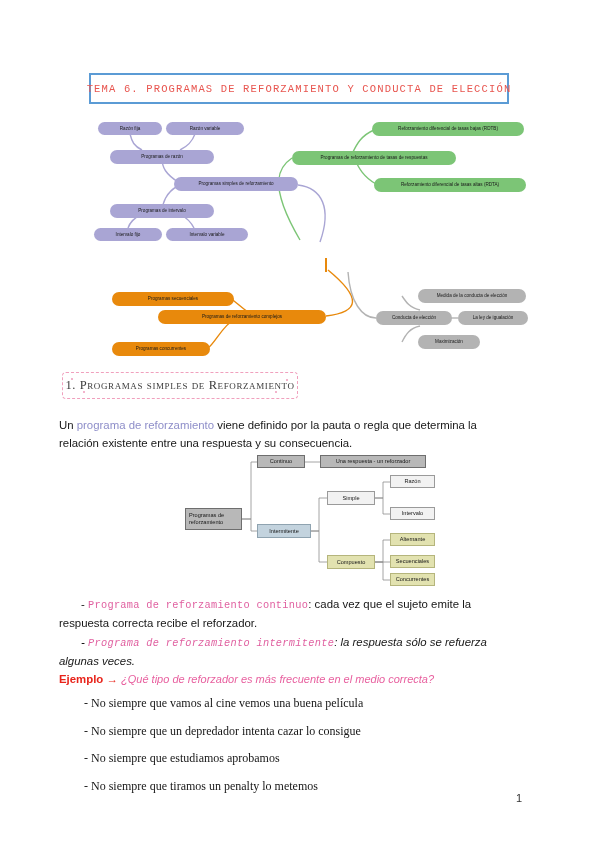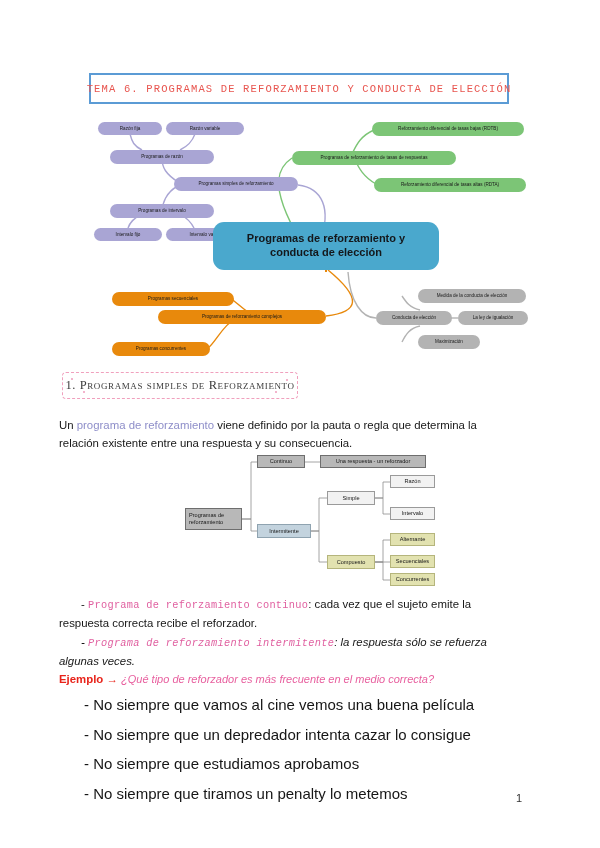--- a/index.html
+++ b/index.html
@@ -122,22 +122,23 @@
     letter-spacing: 0.3px;
   }
   .red-bold { color: #e8231a; font-weight: bold; }
   .pink-ital {
     color: #e8609f;
     font-style: italic;
     font-size: 11px;
   }
   .bullets {
     position: absolute;
-    font-size: 15px;
+    font-size: 12px;
     color: #161616;
+    font-family: Liberation Serif, serif;
   }
   .bullets div { margin-bottom: 12.5px; }
 
   
   .tree {
     position: absolute;
     left: 185px; top: 452px;
     width: 250px; height: 132px;
   }
   .tree-svg { position: absolute; left: 0; top: 0; width: 250px; height: 132px; }
@@ -209,21 +210,20 @@
     <div class="node n-purple" style="left:40px; top:38px; width:104px; height:14px;">Programas de razón</div>
     <div class="node n-purple" style="left:104px; top:65px; width:124px; height:14px;">Programas simples de reforzamiento</div>
     <div class="node n-purple" style="left:40px; top:92px; width:104px; height:14px;">Programas de intervalo</div>
     <div class="node n-purple" style="left:24px; top:116px; width:68px; height:13px;">Intervalo fijo</div>
     <div class="node n-purple" style="left:96px; top:116px; width:82px; height:13px;">Intervalo variable</div>
 
     <div class="node n-green" style="left:302px; top:10px; width:152px; height:14px;">Reforzamiento diferencial de tasas bajas (RDTB)</div>
     <div class="node n-green" style="left:222px; top:39px; width:164px; height:14px;">Programas de reforzamiento de tasas de respuestas</div>
     <div class="node n-green" style="left:304px; top:66px; width:152px; height:14px;">Reforzamiento diferencial de tasas altas (RDTA)</div>
 
-    <div class="node n-center" style="left:143px; top:110px; width:226px; height:48px;">Programas de reforzamiento y conducta de elección</div>
 
     <div class="node n-orange" style="left:42px; top:180px; width:122px; height:14px;">Programas secuenciales</div>
     <div class="node n-orange" style="left:88px; top:198px; width:168px; height:14px;">Programas de reforzamiento complejos</div>
     <div class="node n-orange" style="left:42px; top:230px; width:98px; height:14px;">Programas concurrentes</div>
 
     <div class="node n-gray" style="left:348px; top:177px; width:108px; height:14px;">Medida de la conducta de elección</div>
     <div class="node n-gray" style="left:306px; top:199px; width:76px; height:14px;">Conducta de elección</div>
     <div class="node n-gray" style="left:388px; top:199px; width:70px; height:14px;">La ley de igualación</div>
     <div class="node n-gray" style="left:348px; top:223px; width:62px; height:14px;">Maximización</div>
   </div>

